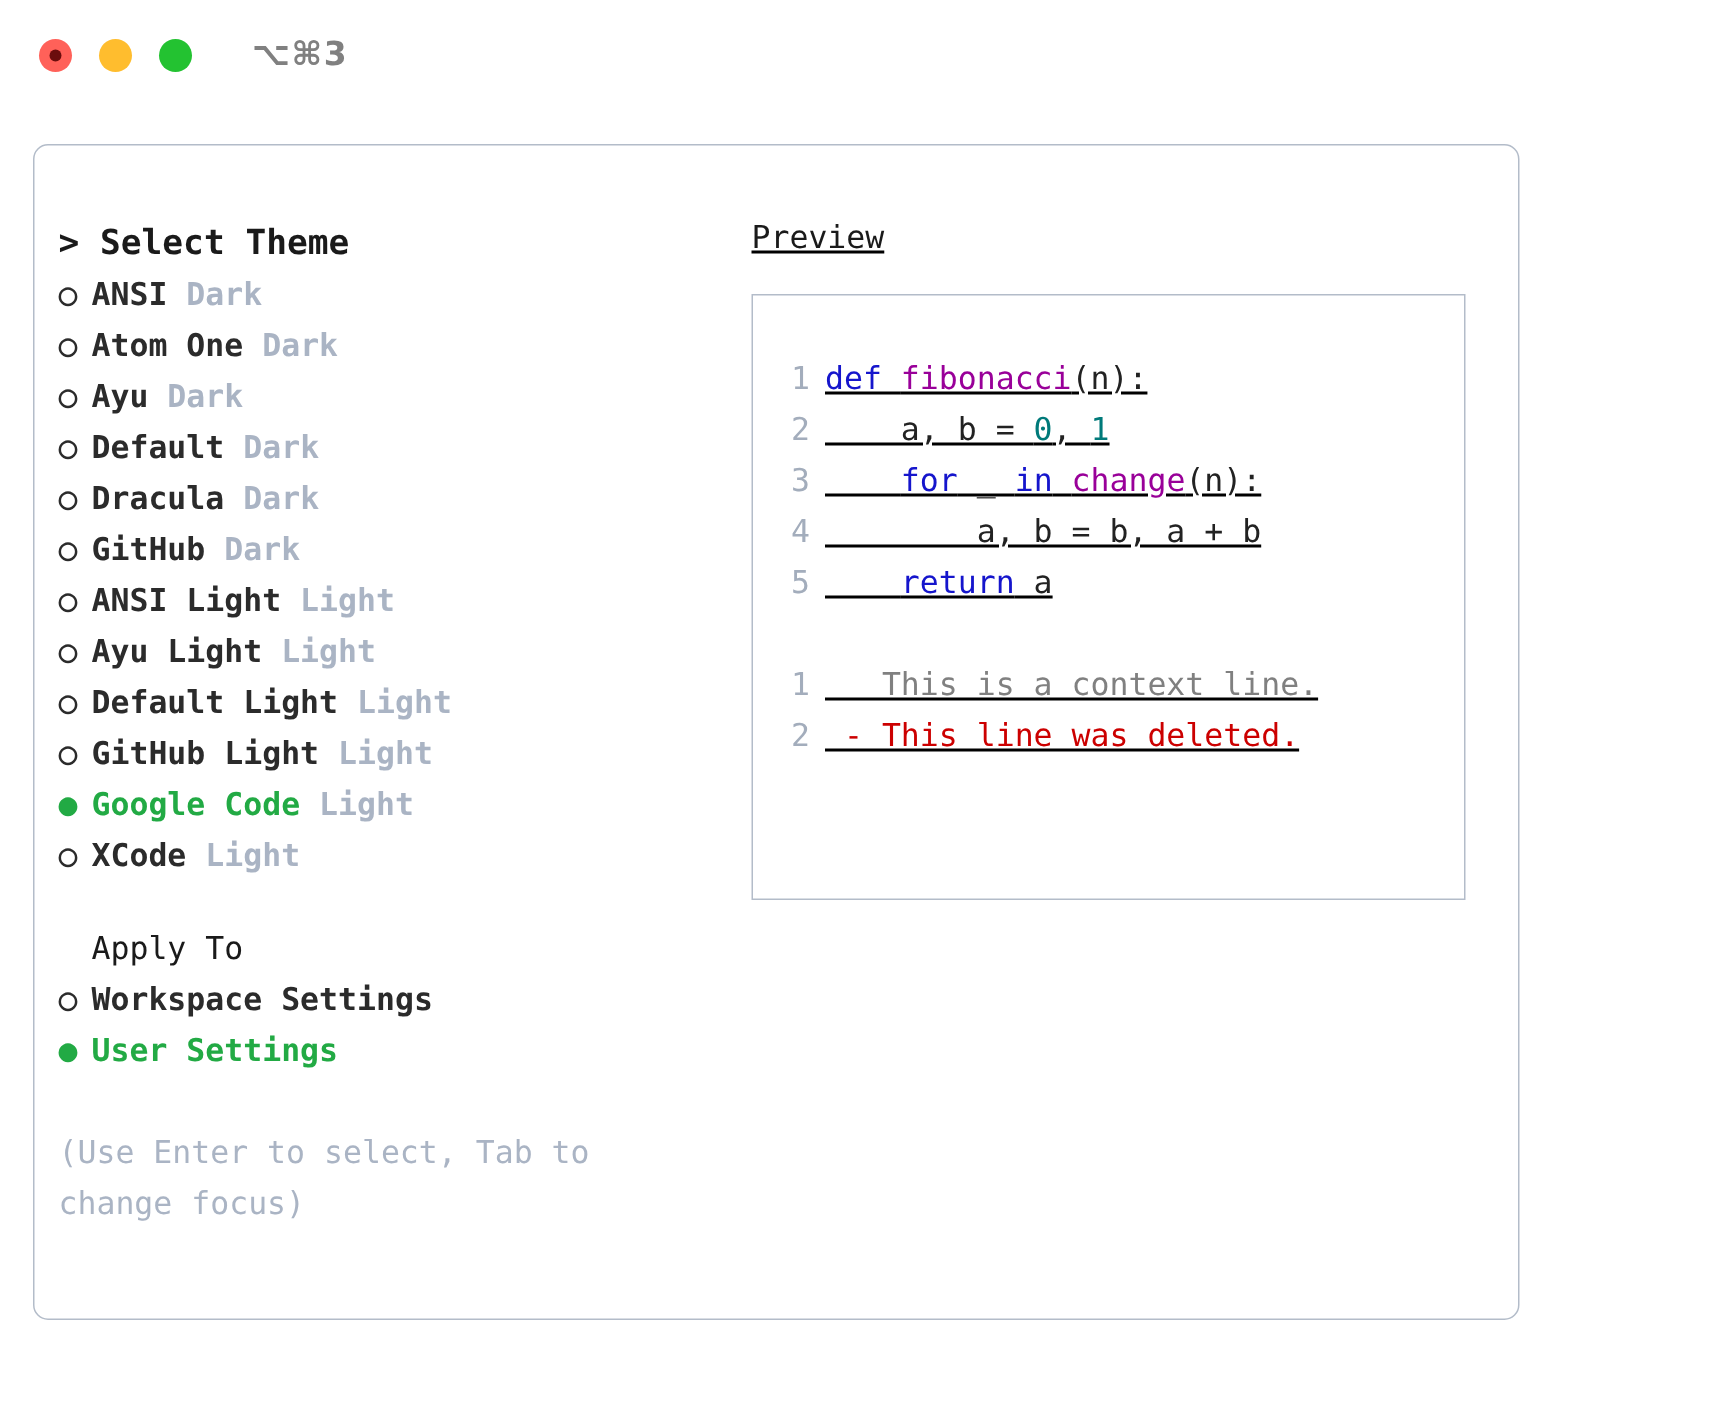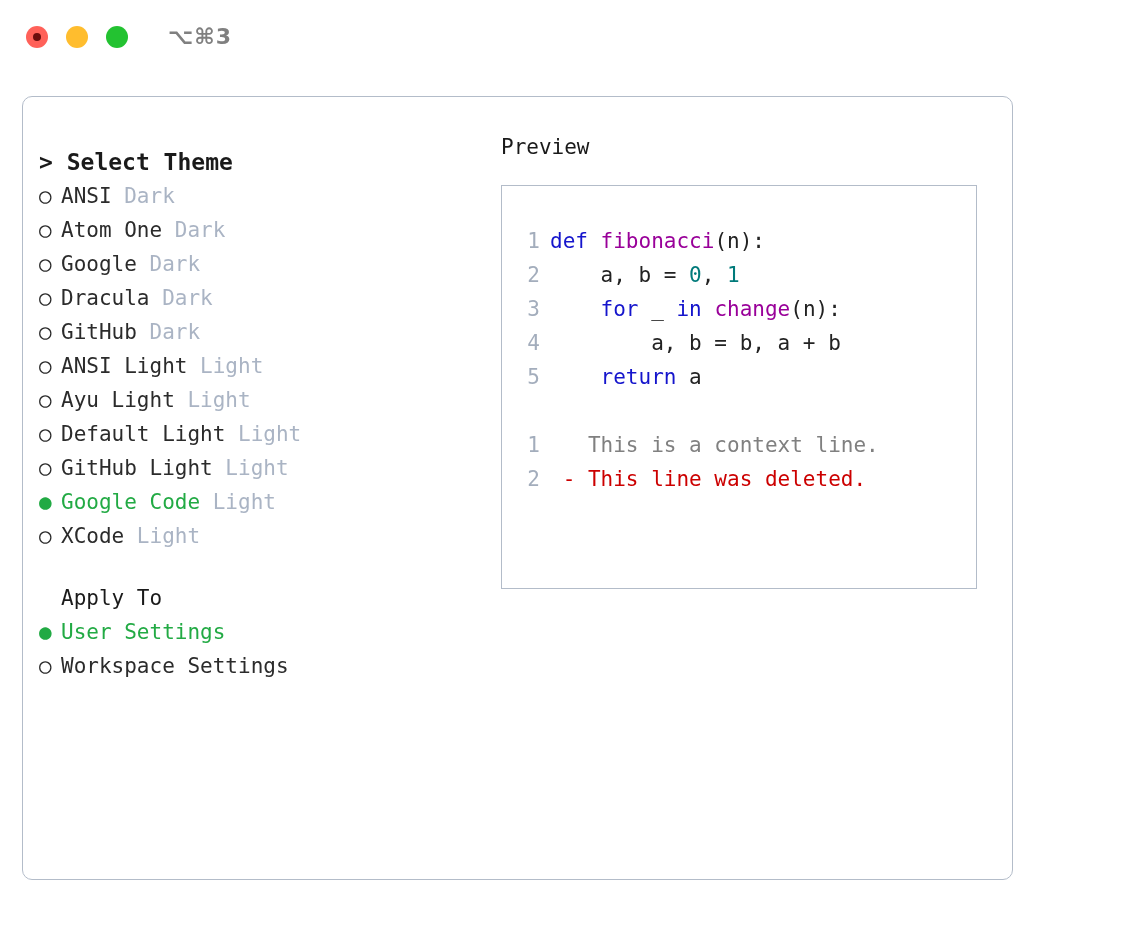--- a/index.html
+++ b/index.html
@@ -89,20 +89,21 @@
     color: #1a1a1a;
     line-height: 34px;
     white-space: pre;
   }
 
   .opt-row {
     font-size: 21px;
     line-height: 34px;
     color: #2b2b2b;
     white-space: pre;
+    font-weight: bold;
   }
   .bullet {
     display: inline-block;
     width: 22px;
     color: #2b2b2b;
   }
   .opt-row.selected .bullet { color: #22aa44; }
   .opt-row.selected .opt-label { color: #22aa44; }
   .opt-label { color: #2b2b2b; }
   .opt-tag {
@@ -126,22 +127,23 @@
     line-height: 34px;
     color: #aab4c4;
     width: 410px;
     white-space: pre-wrap;
   }
 
   
   #right-col {
     position: absolute;
     left: 478px;
-    top: 33px;
+    top: 44px;
     width: 490px;
+    text-decoration: underline;
   }
   #preview-title {
     font-size: 21px;
     color: #1a1a1a;
     line-height: 34px;
   }
   #preview-box {
     margin-top: 21px;
     width: 476px;
     height: 404px;
@@ -188,39 +190,41 @@
 
   <div id="panel">
 
     <div id="left-col">
 
       <div class="section-title">&gt; Select Theme</div>
 
       <div id="theme-list">
           <div class="opt-row"><span class="bullet">○</span><span class="opt-label">ANSI</span><span class="opt-tag"> Dark</span></div>
           <div class="opt-row"><span class="bullet">○</span><span class="opt-label">Atom One</span><span class="opt-tag"> Dark</span></div>
-          <div class="opt-row"><span class="bullet">○</span><span class="opt-label">Google</span><span class="opt-tag"> Dark</span></div>
+          <div class="opt-row"><span class="bullet">○</span><span class="opt-label">Ayu</span><span class="opt-tag"> Dark</span></div>
+          <div class="opt-row"><span class="bullet">○</span><span class="opt-label">Default</span><span class="opt-tag"> Dark</span></div>
           <div class="opt-row"><span class="bullet">○</span><span class="opt-label">Dracula</span><span class="opt-tag"> Dark</span></div>
           <div class="opt-row"><span class="bullet">○</span><span class="opt-label">GitHub</span><span class="opt-tag"> Dark</span></div>
           <div class="opt-row"><span class="bullet">○</span><span class="opt-label">ANSI Light</span><span class="opt-tag"> Light</span></div>
           <div class="opt-row"><span class="bullet">○</span><span class="opt-label">Ayu Light</span><span class="opt-tag"> Light</span></div>
           <div class="opt-row"><span class="bullet">○</span><span class="opt-label">Default Light</span><span class="opt-tag"> Light</span></div>
           <div class="opt-row"><span class="bullet">○</span><span class="opt-label">GitHub Light</span><span class="opt-tag"> Light</span></div>
           <div class="opt-row selected"><span class="bullet">●</span><span class="opt-label">Google Code</span><span class="opt-tag"> Light</span></div>
           <div class="opt-row"><span class="bullet">○</span><span class="opt-label">XCode</span><span class="opt-tag"> Light</span></div>
         </div>
 
       <div id="apply-block">
         <div class="apply-heading">Apply To</div>
         <div id="apply-list">
+            <div class="opt-row"><span class="bullet">○</span><span class="opt-label">Workspace Settings</span></div>
             <div class="opt-row selected"><span class="bullet">●</span><span class="opt-label">User Settings</span></div>
-            <div class="opt-row"><span class="bullet">○</span><span class="opt-label">Workspace Settings</span></div>
           </div>
       </div>
 
+      <div id="hint">(Use Enter to select, Tab to change focus)</div>
     </div>
 
     <div id="right-col">
       <div id="preview-title">Preview</div>
 
       <div id="preview-box">
         <div id="code-block">
             <div class="code-line"><span class="ln">1</span><span class="kw">def </span><span class="fn">fibonacci</span><span class="pl">(n):</span></div>
             <div class="code-line"><span class="ln">2</span><span class="pl">    a, b = </span><span class="num">0</span><span class="pl">, </span><span class="num">1</span></div>
             <div class="code-line"><span class="ln">3</span><span class="pl">    </span><span class="kw">for</span><span class="pl"> _ </span><span class="kw">in</span><span class="pl"> </span><span class="fn">change</span><span class="pl">(n):</span></div>

